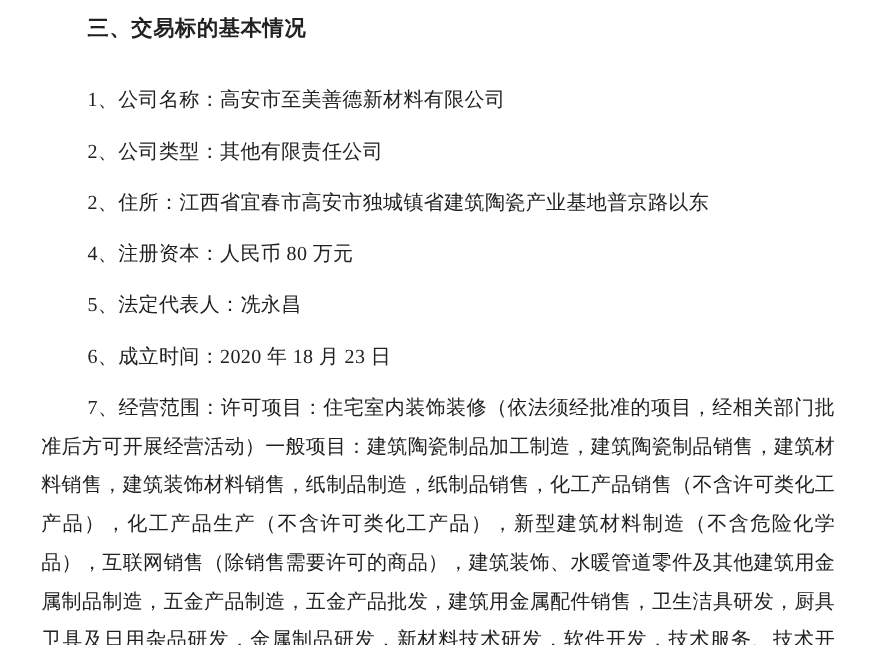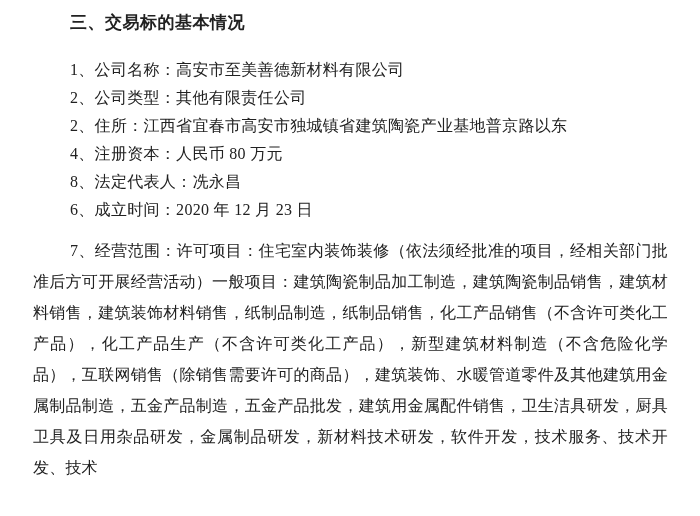--- a/index.html
+++ b/index.html
@@ -28,22 +28,22 @@
     white-space: nowrap;
     font-family: Liberation Serif, serif;
   }
   .item {
     font-size: 16px;
     line-height: 20px;
     text-indent: 37px;
     letter-spacing: 0.3px;
     white-space: nowrap;
   }
-  .item-1 { margin-top: 27px; }
-  .item-n { margin-top: 8px; }
+  .item-1 { margin-top: 38px; }
+  .item-n { margin-top: 21px; }
   .scope {
     margin-top: 15px;
     font-size: 16px;
     line-height: 31px;
     text-indent: 37px;
     letter-spacing: 0.2px;
     text-align: justify;
     text-justify: inter-ideograph;
   }
 </style>
@@ -54,18 +54,18 @@
   <h2 class="section-title">三、交易标的基本情况</h2>
 
   <p class="item item-1">1、公司名称：高安市至美善德新材料有限公司</p>
 
   <p class="item item-n">2、公司类型：其他有限责任公司</p>
 
   <p class="item item-n">2、住所：江西省宜春市高安市独城镇省建筑陶瓷产业基地普京路以东</p>
 
   <p class="item item-n">4、注册资本：人民币 80 万元</p>
 
-  <p class="item item-n">8、法定代表人：冼永昌</p>
+  <p class="item item-n">5、法定代表人：冼永昌</p>
 
-  <p class="item item-n">6、成立时间：2020 年 12 月 23 日</p>
+  <p class="item item-n">6、成立时间：2020 年 18 月 23 日</p>
 
   <p class="scope">7、经营范围：许可项目：住宅室内装饰装修（依法须经批准的项目，经相关部门批准后方可开展经营活动）一般项目：建筑陶瓷制品加工制造，建筑陶瓷制品销售，建筑材料销售，建筑装饰材料销售，纸制品制造，纸制品销售，化工产品销售（不含许可类化工产品），化工产品生产（不含许可类化工产品），新型建筑材料制造（不含危险化学品），互联网销售（除销售需要许可的商品），建筑装饰、水暖管道零件及其他建筑用金属制品制造，五金产品制造，五金产品批发，建筑用金属配件销售，卫生洁具研发，厨具卫具及日用杂品研发，金属制品研发，新材料技术研发，软件开发，技术服务、技术开发、技术</p>
 </div>
 
 </body></html>

